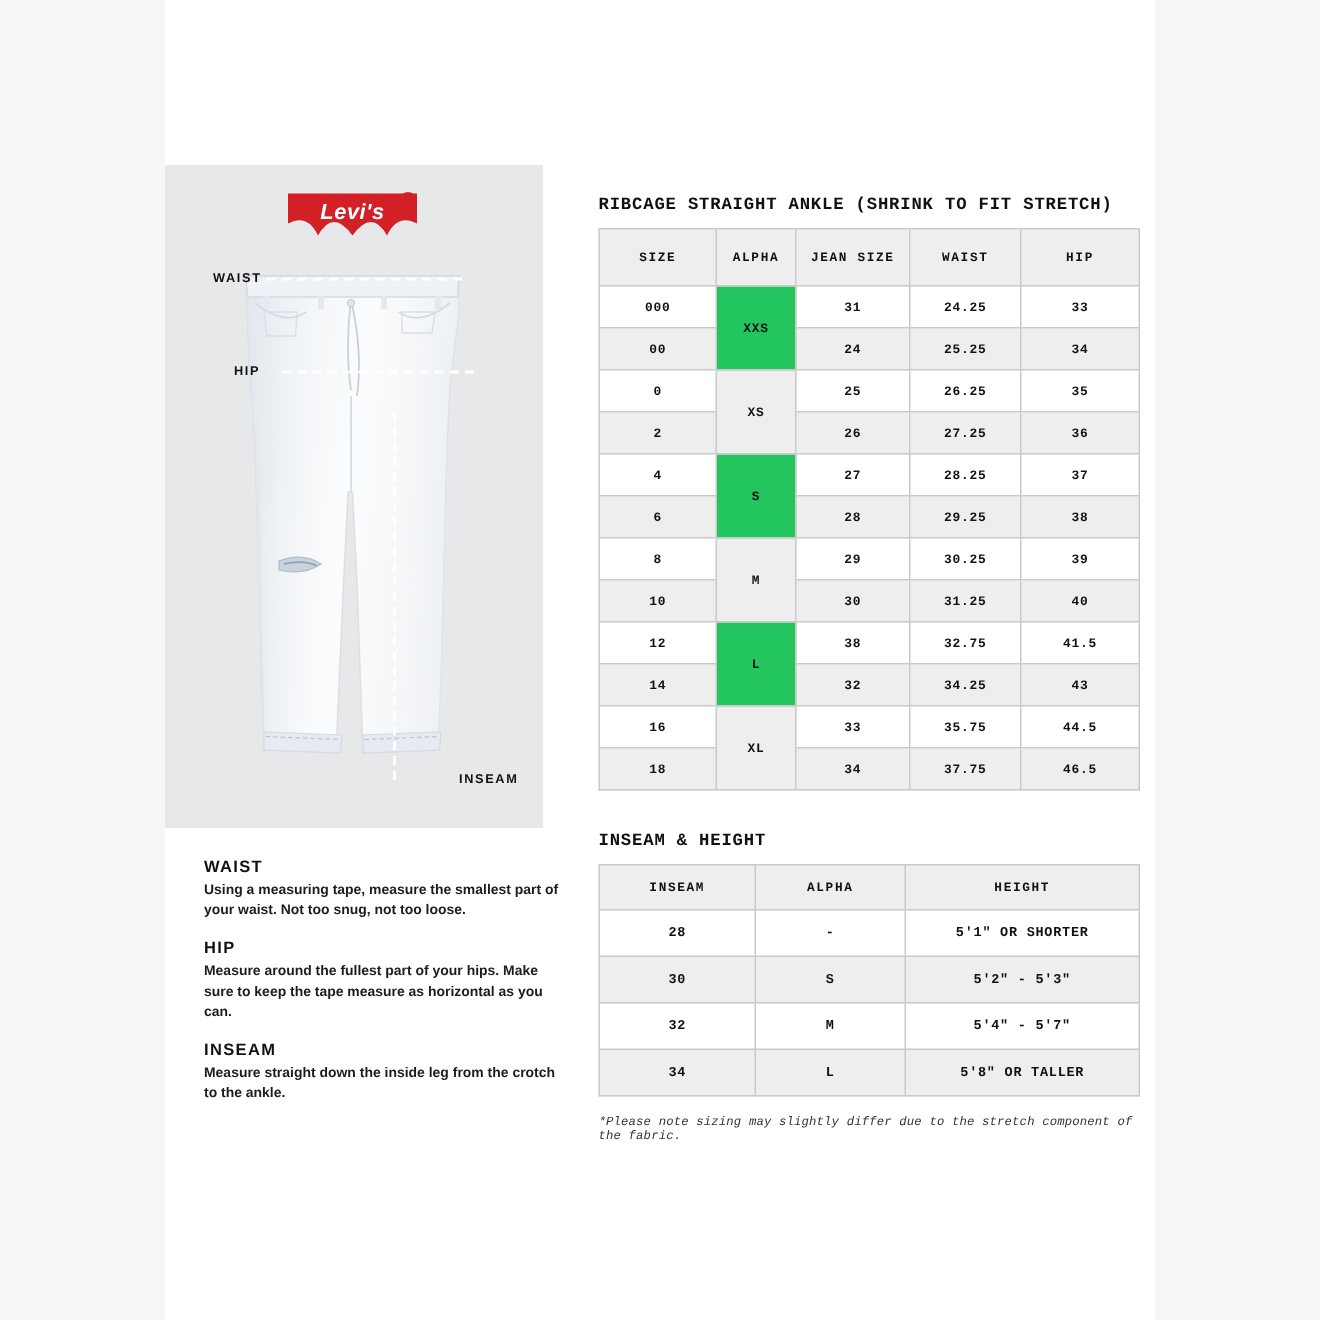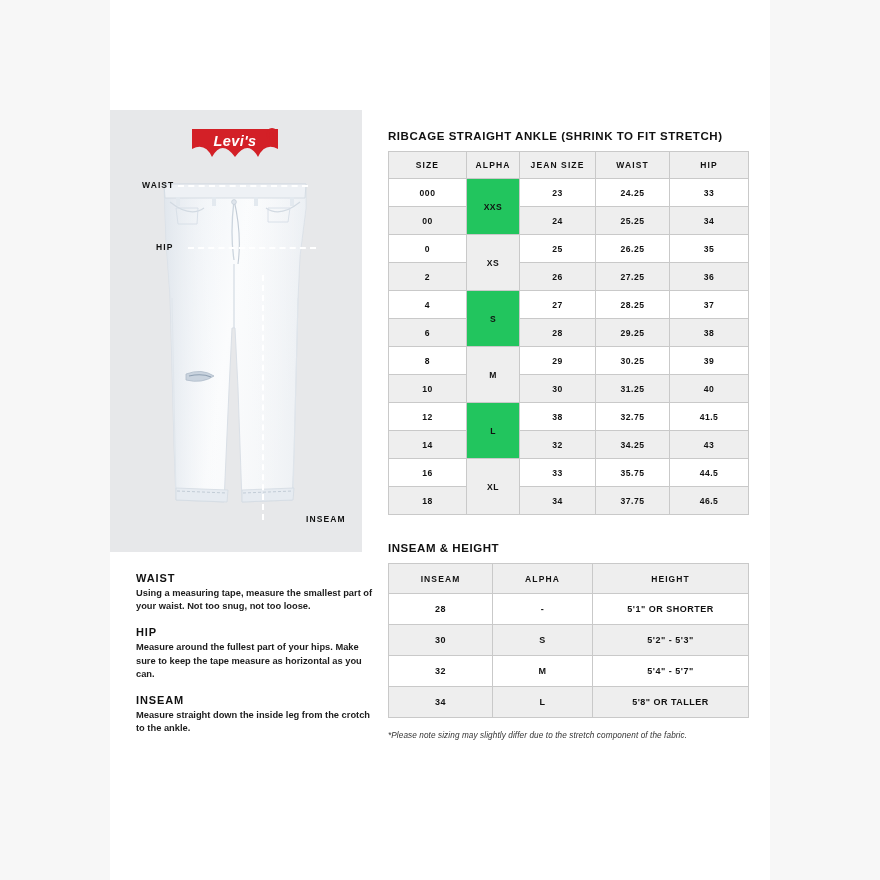--- a/index.html
+++ b/index.html
@@ -98,22 +98,23 @@
   .instr-body {
     font-size: 9.3px;
     font-weight: bold;
     line-height: 1.42;
     color: #1c1c1c;
   }
 
   
   #right-col {
     position: absolute;
-    left: 388px; top: 130px;
+    left: 399px; top: 130px;
     width: 360px;
+    font-family: Liberation Mono, monospace;
   }
 
   .table-title {
     font-size: 11.5px;
     font-weight: bold;
     letter-spacing: 0.55px;
     color: #111;
     margin-bottom: 9px;
     white-space: nowrap;
   }
@@ -127,21 +128,21 @@
   table.sizetable td {
     border: 1px solid #c9c9c9;
     text-align: center;
     color: #111;
     font-weight: bold;
   }
   table.sizetable th {
     background: #eeeeee;
     font-size: 8.5px;
     letter-spacing: 1.1px;
-    height: 27px;
+    height: 38px;
     padding: 0 2px;
   }
   table.sizetable td {
     font-size: 8.6px;
     letter-spacing: 0.5px;
     height: 28px;
     background: #ffffff;
   }
   table.sizetable tr.shaded td { background: #eeeeee; }
   table.sizetable td.alpha-cell { vertical-align: middle; }
@@ -290,21 +291,21 @@
           <th>ALPHA</th>
           <th>JEAN SIZE</th>
           <th>WAIST</th>
           <th>HIP</th>
         </tr>
       </thead>
       <tbody id="main-table-body">
           <tr>
             <td>000</td>
             <td rowspan="2" class="alpha-cell alpha-white">XXS</td>
-            <td>23</td>
+            <td>31</td>
             <td>24.25</td>
             <td>33</td>
           </tr>
           <tr class="shaded">
             <td>00</td>
             <td>24</td>
             <td>25.25</td>
             <td>34</td>
           </tr>
           <tr>

